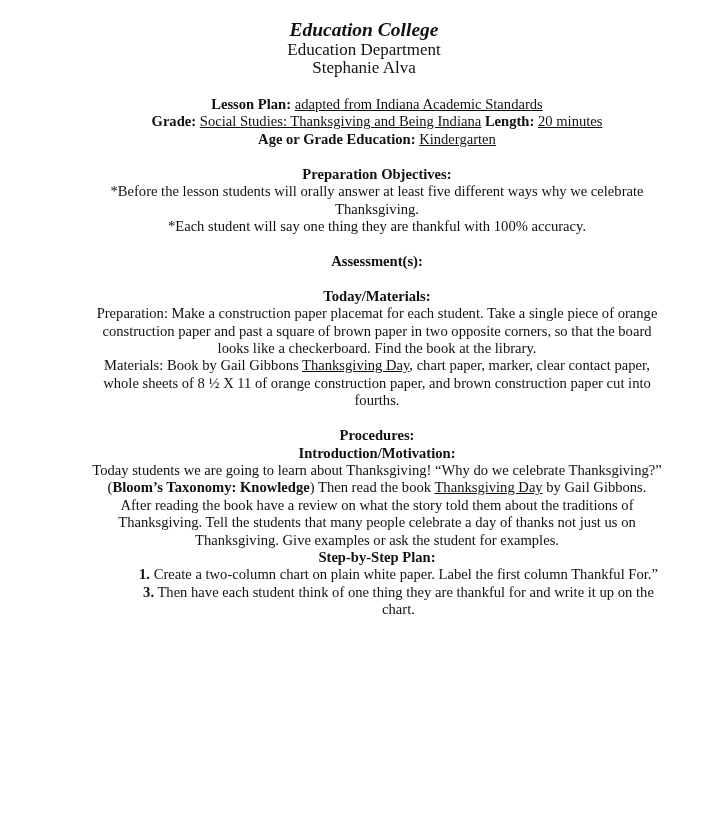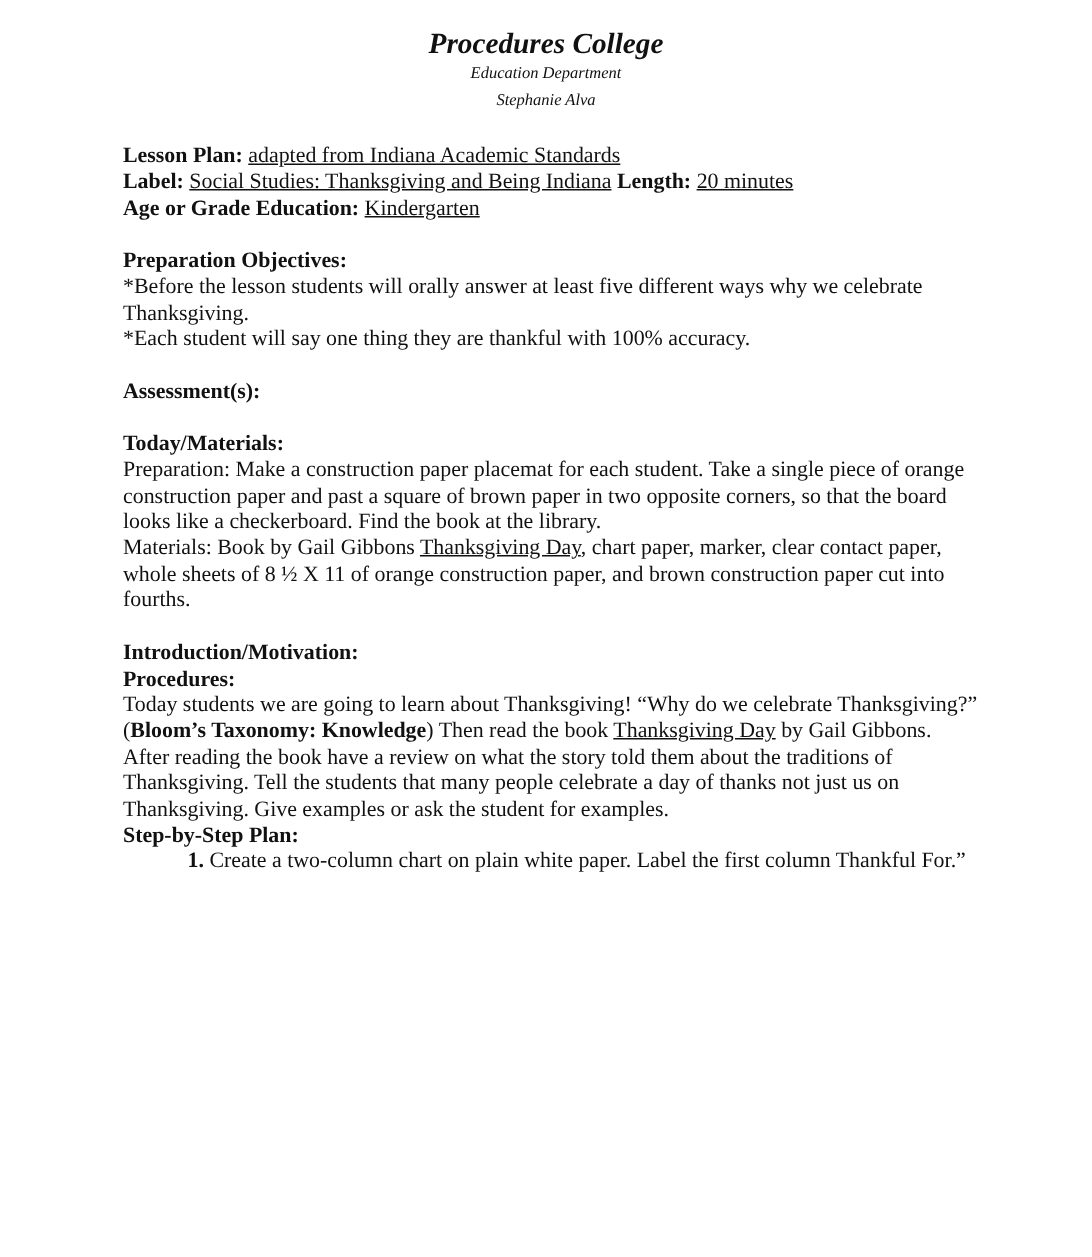--- a/index.html
+++ b/index.html
@@ -4,45 +4,45 @@
 <style>
   html, body { margin: 0; padding: 0; background: #ffffff; }
   body { width: 728px; height: 838px; overflow: hidden; position: relative; }
   .page {
     position: absolute; left: 0; top: 0; width: 728px; height: 838px;
     font-family: "Liberation Serif", "DejaVu Serif", serif;
     font-size: 14.6px; line-height: 17.4px; color: #111;
   }
   .header { text-align: center; margin-top: 19px; }
   .college { font-weight: bold; font-style: italic; font-size: 19.5px; line-height: 22px; }
-  .dept, .author { font-size: 11px; line-height: 17.5px; font-style: italic; }
-  .content { position: absolute; left: 82px; width: 570px; }
+  .dept, .author { font-size: 17px; line-height: 17.5px; }
+  .content { position: absolute; left: 92px; width: 570px; text-align: center; }
   .b { font-weight: bold; }
   .u { text-decoration: underline; }
   p { margin: 0; }
   .section { margin-top: 17.5px; }
   .step { margin-left: 43px; }
 </style>
 </head>
 <body>
 
 <div class="page">
   <div class="header">
-    <div class="college">Procedures College</div>
+    <div class="college">Education College</div>
     <div class="dept">Education Department</div>
     <div class="author">Stephanie Alva</div>
   </div>
 
   <div class="content" style="top:96px;">
     <p>
       <span class="b">Lesson Plan:</span>
       <span class="u">adapted from Indiana Academic Standards</span>
     </p>
     <p>
-      <span class="b">Label:</span>
+      <span class="b">Grade:</span>
       <span class="u">Social Studies: Thanksgiving and Being Indiana</span>
       <span class="b">Length:</span>
       <span class="u">20 minutes</span>
     </p>
     <p>
       <span class="b">Age or Grade Education:</span>
       <span class="u">Kindergarten</span>
     </p>
 
 
@@ -56,20 +56,21 @@
       <p class="b">Assessment(s):</p>
     </div>
 
     <div class="section">
       <p class="b">Today/Materials:</p>
       <p>Preparation: Make a construction paper placemat for each student.  Take a single piece of orange construction paper and past a square of brown paper in two opposite corners, so that the board looks like a checkerboard.  Find the book at the library.</p>
       <p><span>Materials: Book by Gail Gibbons </span><span class="u">Thanksgiving Day</span><span>, chart paper, marker, clear contact paper, whole sheets of 8 ½ X 11 of orange construction paper, and brown construction paper cut into fourths.</span></p>
     </div>
 
     <div class="section">
+      <p class="b">Procedures:</p>
       <p class="b">Introduction/Motivation:</p>
-      <p class="b">Procedures:</p>
       <p><span> Today students we are going to learn about Thanksgiving!  “Why do we celebrate Thanksgiving?” (</span><span class="b">Bloom’s Taxonomy: Knowledge</span><span>)  Then read the book </span><span class="u">Thanksgiving Day</span><span> by Gail Gibbons.  After reading the book have a review on what the story told them about the traditions of Thanksgiving.  Tell the students that many people celebrate a day of thanks not just us on Thanksgiving.  Give examples or ask the student for examples.</span></p>
       <p class="b">Step-by-Step Plan:</p>
       <p class="step"><span class="b">1.</span><span> Create a two-column chart on plain white paper.  Label the first column Thankful For.”</span></p>
+      <p class="step"><span class="b">3.</span><span> Then have each student think of one thing they are thankful for and write it up on the chart.</span></p>
     </div>
   </div>
 </div>
 
 </body></html>

